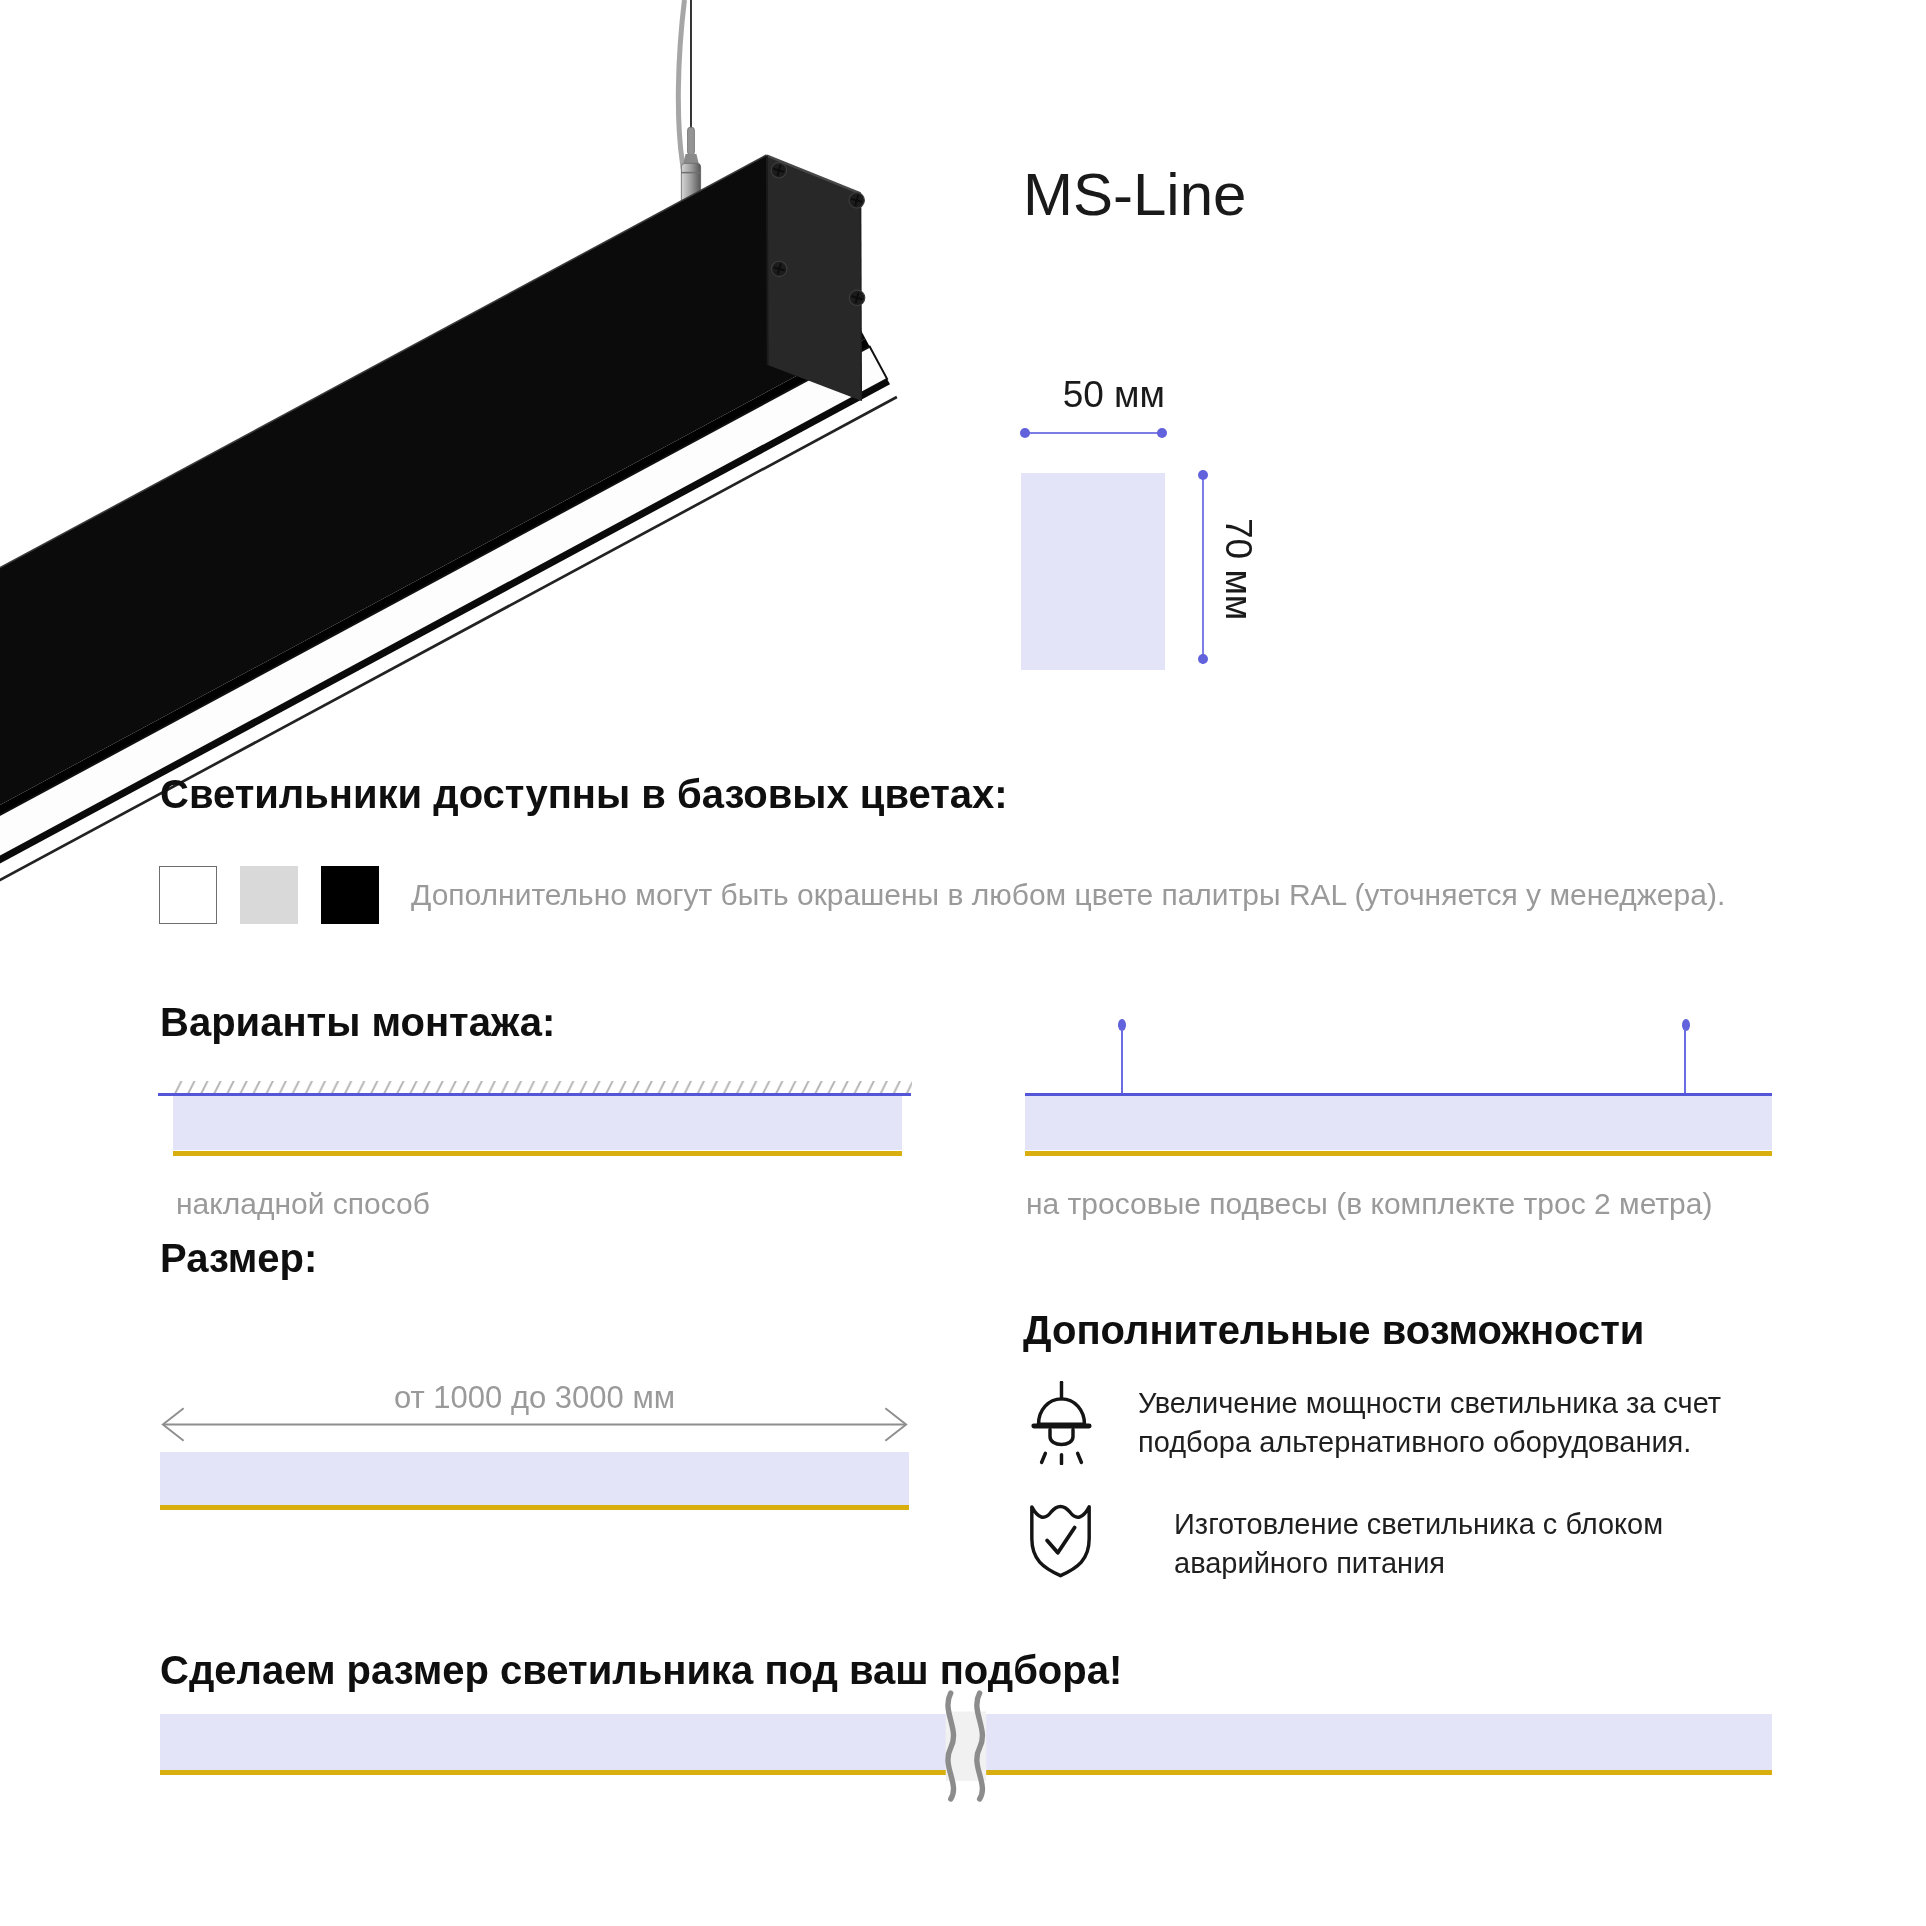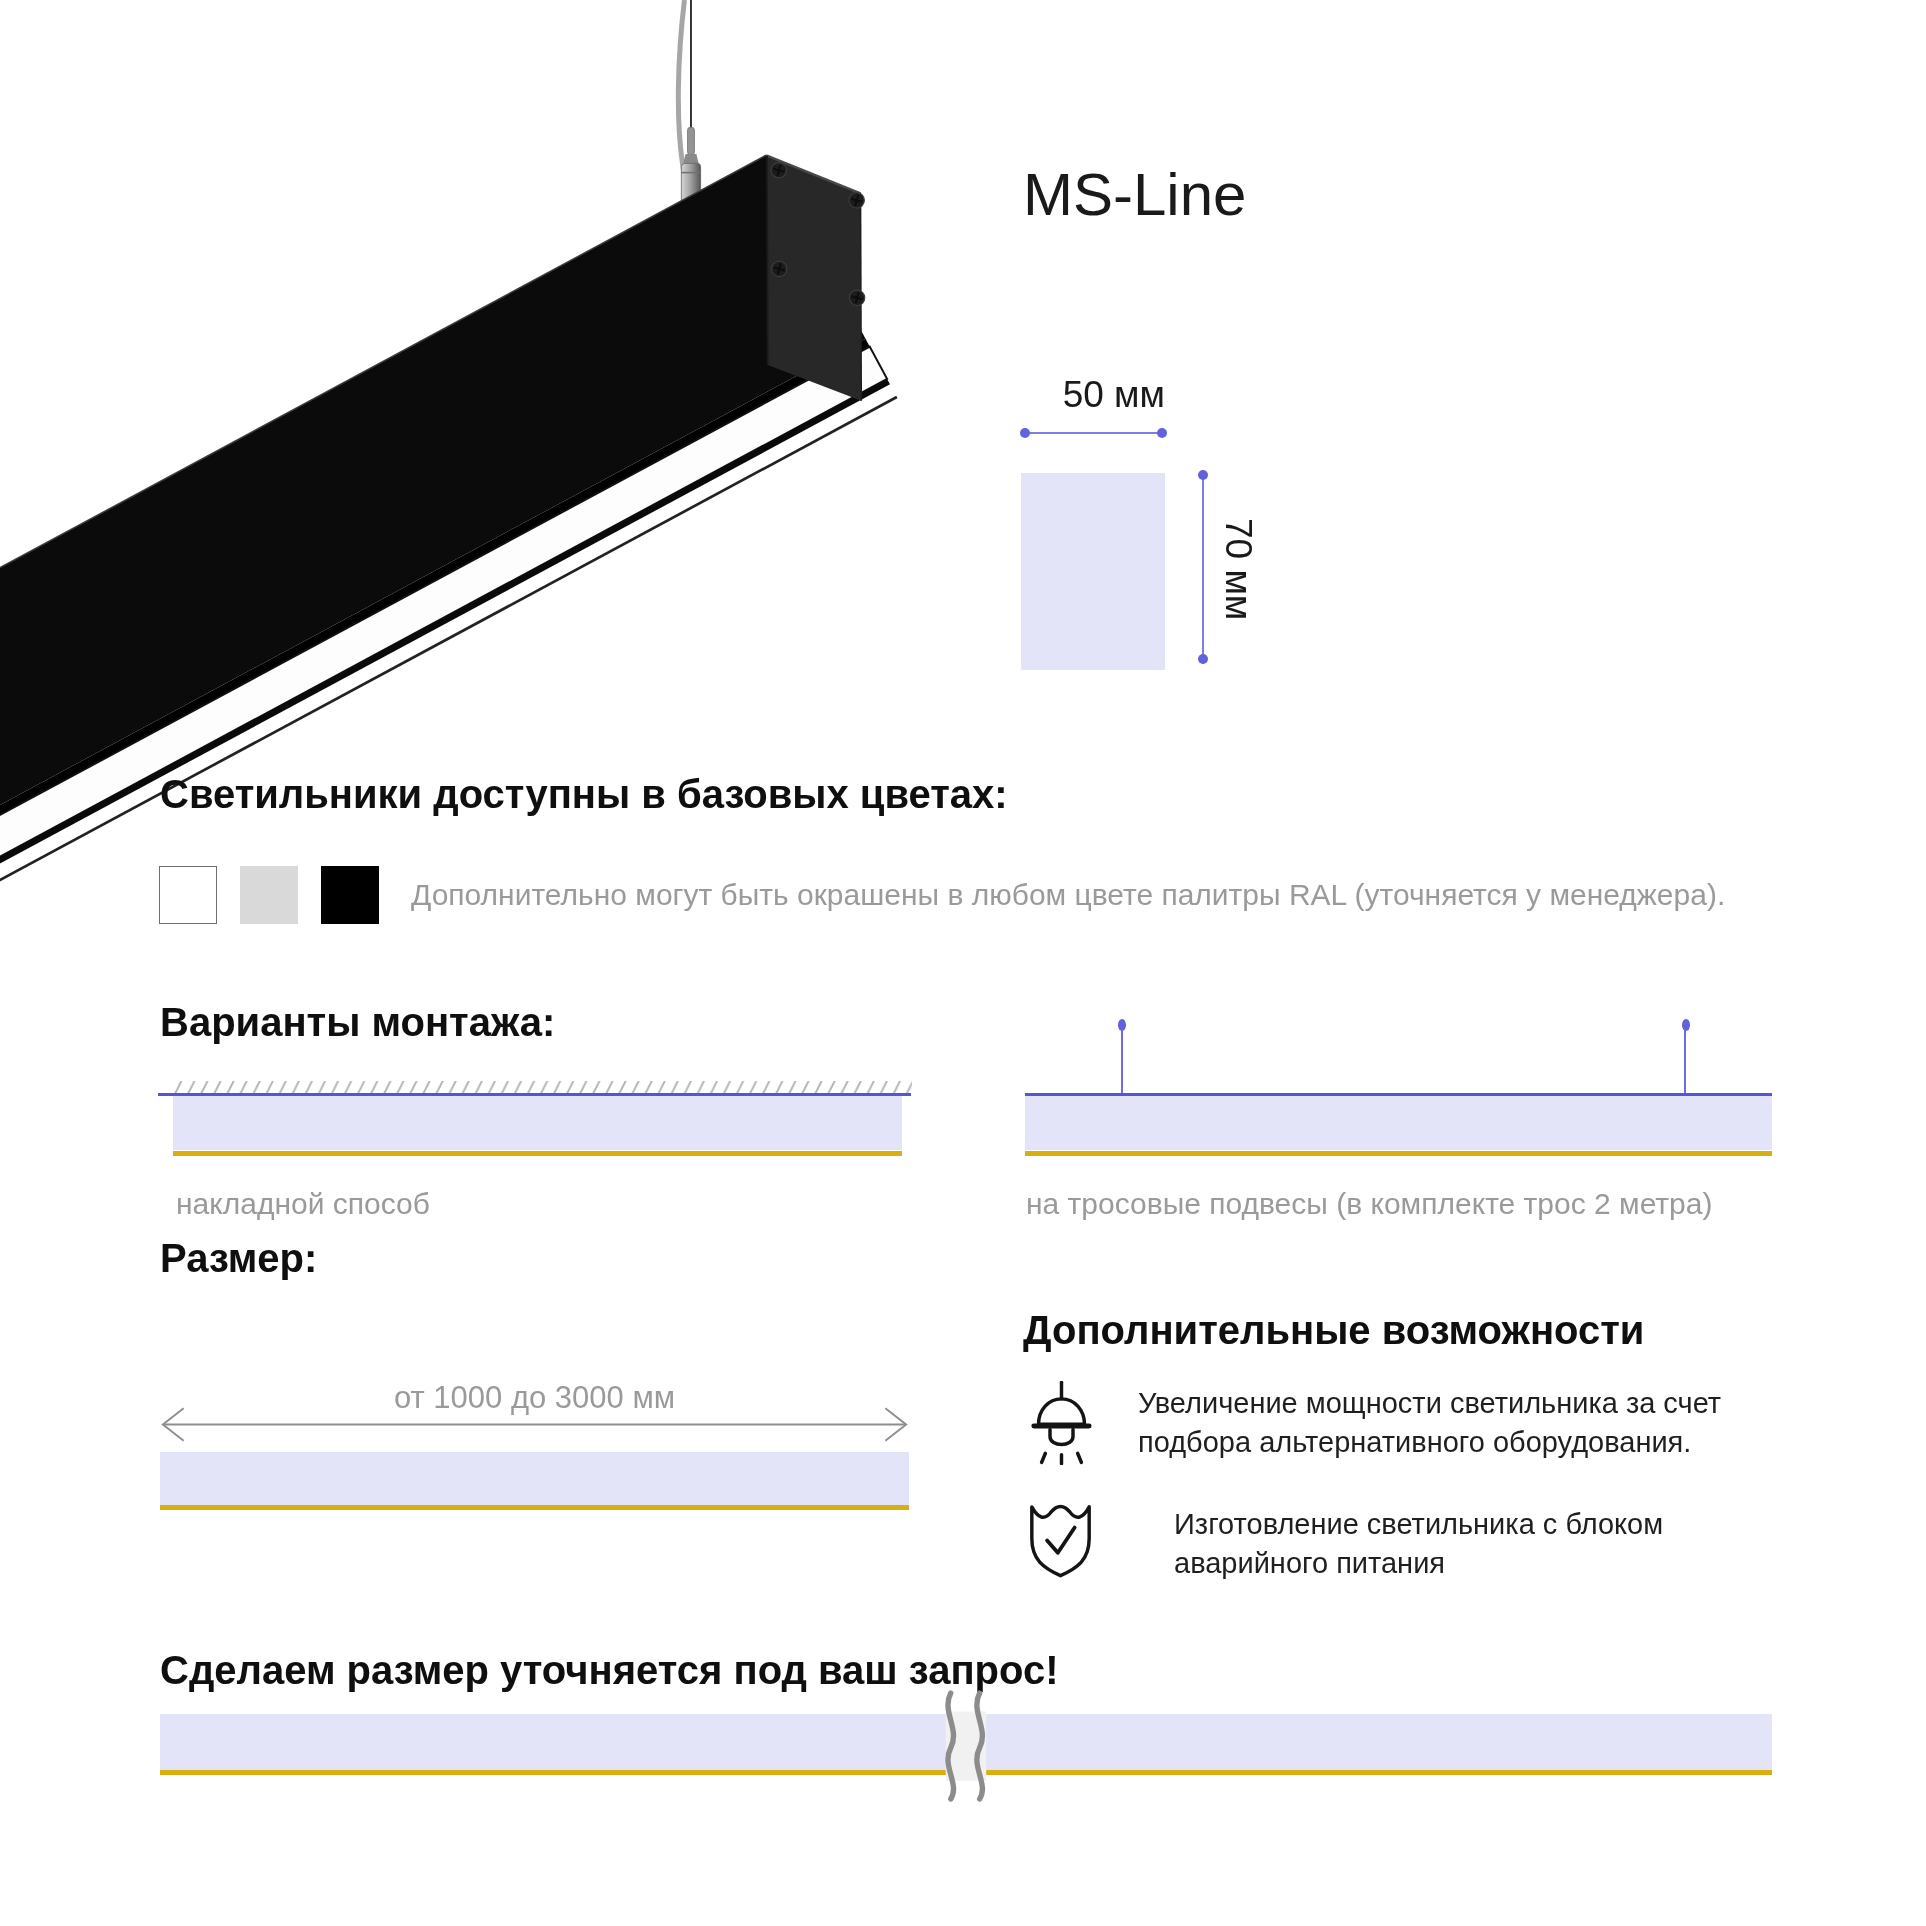--- a/index.html
+++ b/index.html
@@ -203,21 +203,21 @@
 <div class="abs feature-text feature-text1">Увеличение мощности светильника за счет подбора альтернативного оборудования.</div>
 
 <svg class="abs feature-icon2" width="65" height="77" viewBox="0 0 170 200">
   <g fill="none" stroke="#141414" stroke-width="9" stroke-linecap="round" stroke-linejoin="round">
     <path d="M10,12 Q35,58 60,26 Q85,-4 110,26 Q135,58 160,12 L160,95 C160,150 130,172 85,192 C40,172 10,150 10,95 Z"></path>
     <path d="M50,100 L78,132 L122,66" stroke-width="10"></path>
   </g>
 </svg>
 <div class="abs feature-text feature-text2">Изготовление светильника с блоком аварийного питания</div>
 
-<div class="abs section-heading h-custom">Сделаем размер уточняется под ваш запрос!</div>
+<div class="abs section-heading h-custom">Сделаем размер светильника под ваш подбора!</div>
 <div class="abs bar bar-bottom"></div>
 <div class="abs gold-line gold-bottom"></div>
 <svg class="abs squiggle" width="104" height="114" viewBox="0 0 270 295">
   <rect x="85" y="58" width="105" height="180" fill="#f1f1f1"></rect>
   <g fill="none" stroke="#8c8c8c" stroke-width="14" stroke-linecap="round">
     <path d="M98,10 C73,58 123,104 98,152 C73,200 123,246 98,285"></path>
     <path d="M173,10 C148,58 198,104 173,152 C148,200 198,246 173,285"></path>
   </g>
 </svg>
 

